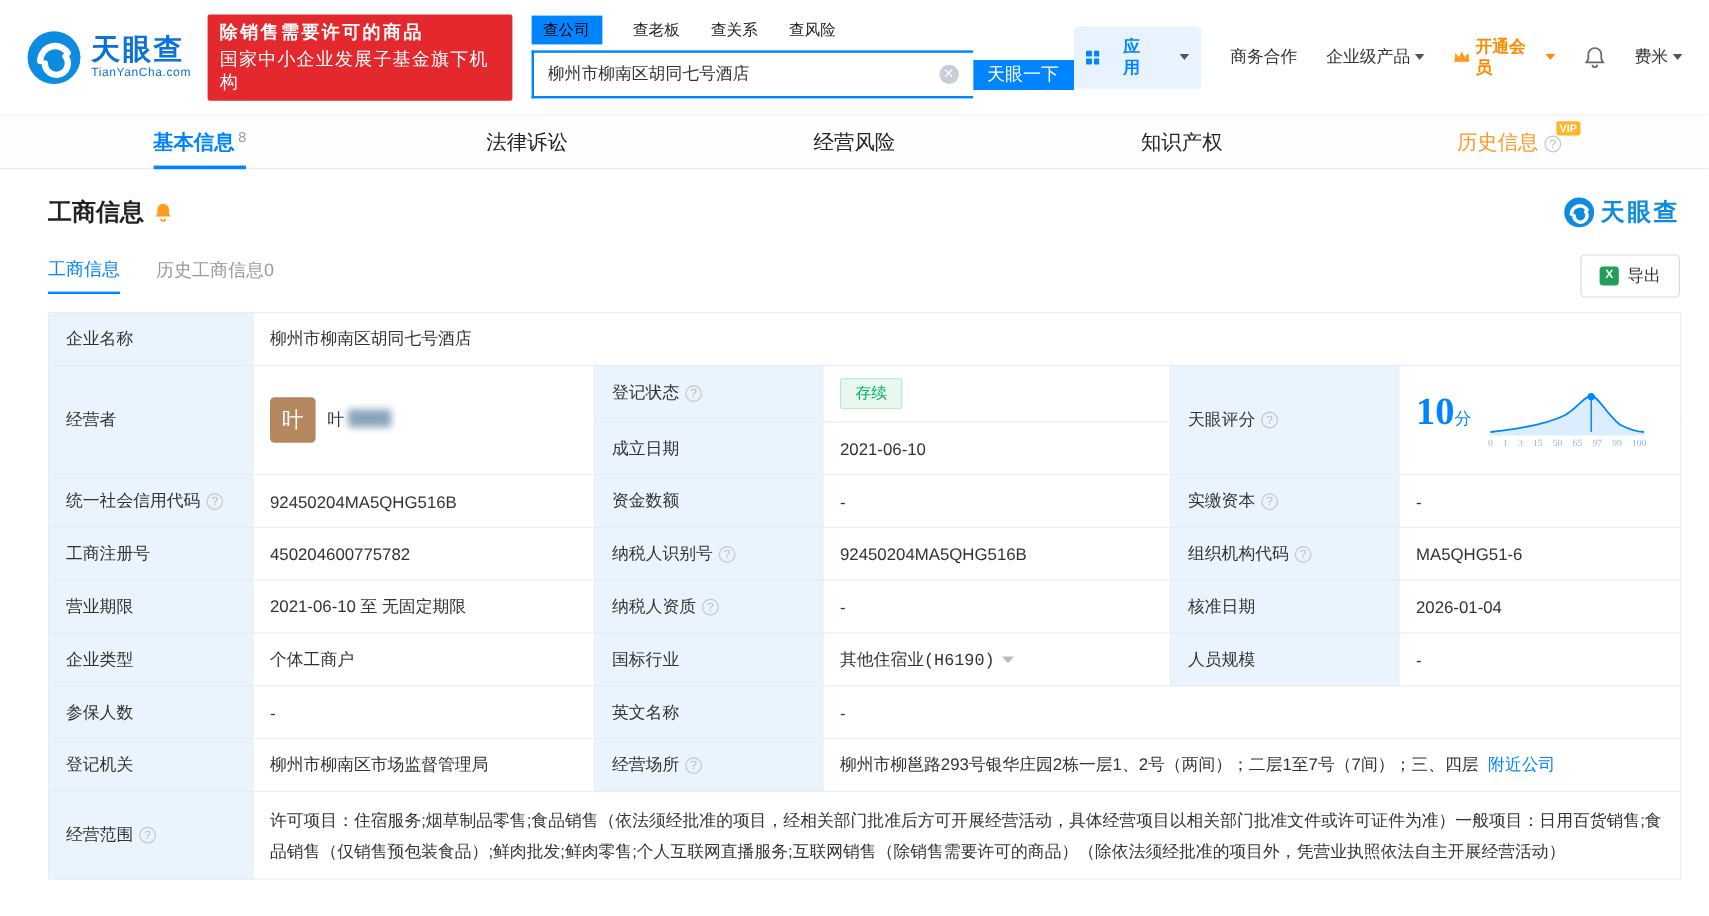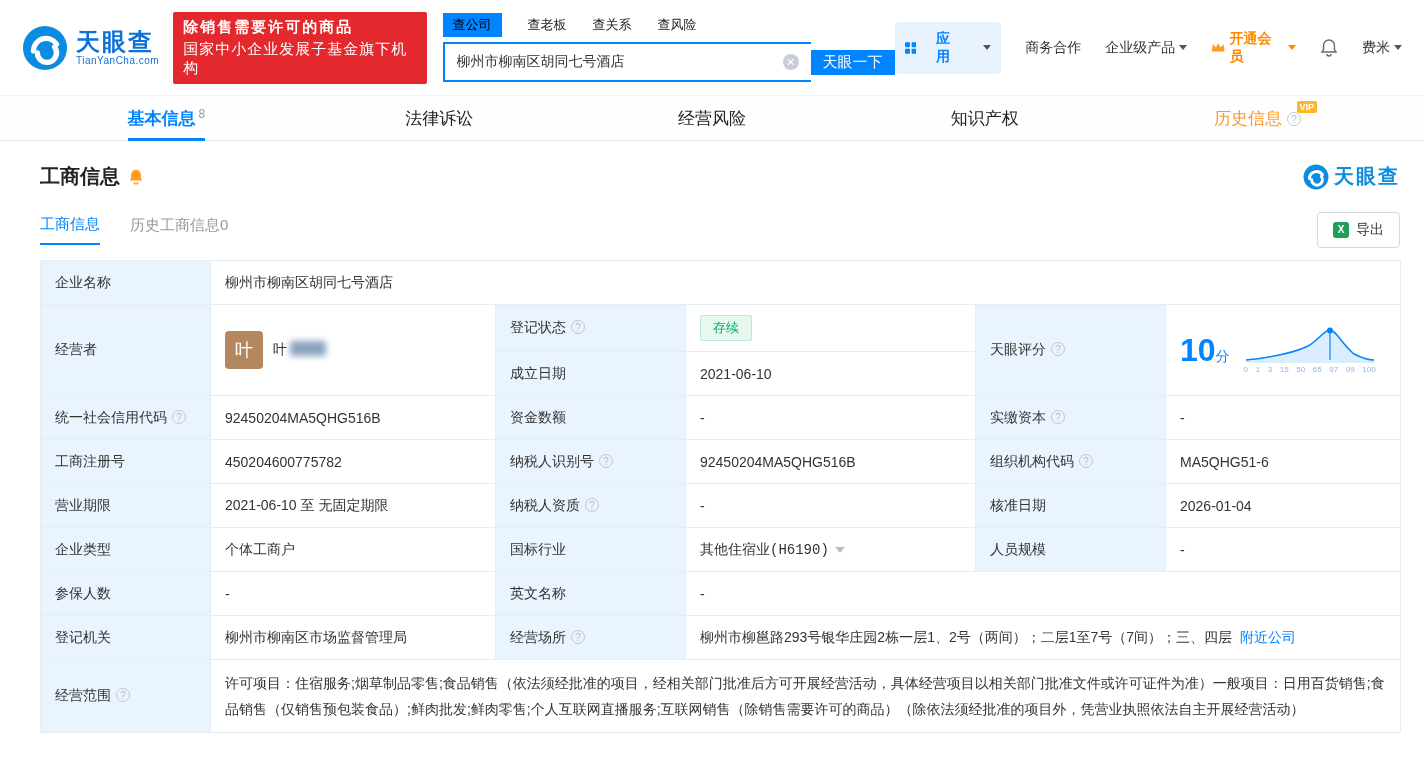--- a/index.html
+++ b/index.html
@@ -81,21 +81,21 @@
 
   .op-cell { display:flex; align-items:center; gap:10px; cursor:pointer; }
   .avatar { width:38px; height:38px; border-radius:4px; background:#b5875f; color:#fff; font-size:18px;
      display:flex; align-items:center; justify-content:center; flex:0 0 38px; }
   .masked { display:inline-block; width:36px; height:15px; background:#8aa4bd; filter:blur(3px);
      border-radius:2px; vertical-align:-2px; margin-left:3px; }
 
   .badge-ok { display:inline-block; background:#e8f8ee; color:#00b365; border:1px solid #bfe9d1;
      border-radius:2px; font-size:13px; padding:3px 12px; }
 
-  .score-wrap { display:flex; align-items:center; gap:14px; }
+  .score-wrap { display:flex; align-items:flex-start; gap:14px;font-family:Liberation Serif, serif; }
   .score-num { font-size:32px; font-weight:700; color:#0084ff; line-height:1; }
   .score-unit { font-size:14px; color:#0084ff; }
   .score-chart { width:132px; }
   .score-chart svg { display:block; }
   .ticks { display:flex; justify-content:space-between; font-size:8px; color:#8fb6e8; margin-top:1px; }
 
   .industry-val { cursor:pointer;font-family:Liberation Mono, monospace; }
   .chev { width:0; height:0; border-left:5px solid transparent; border-right:5px solid transparent;
      border-top:6px solid #b7bcc4; display:inline-block; margin-left:6px; vertical-align:1px; }
   a.inline-link { color:#0084ff; text-decoration:none; margin-left:8px; cursor:pointer; white-space:nowrap; }

